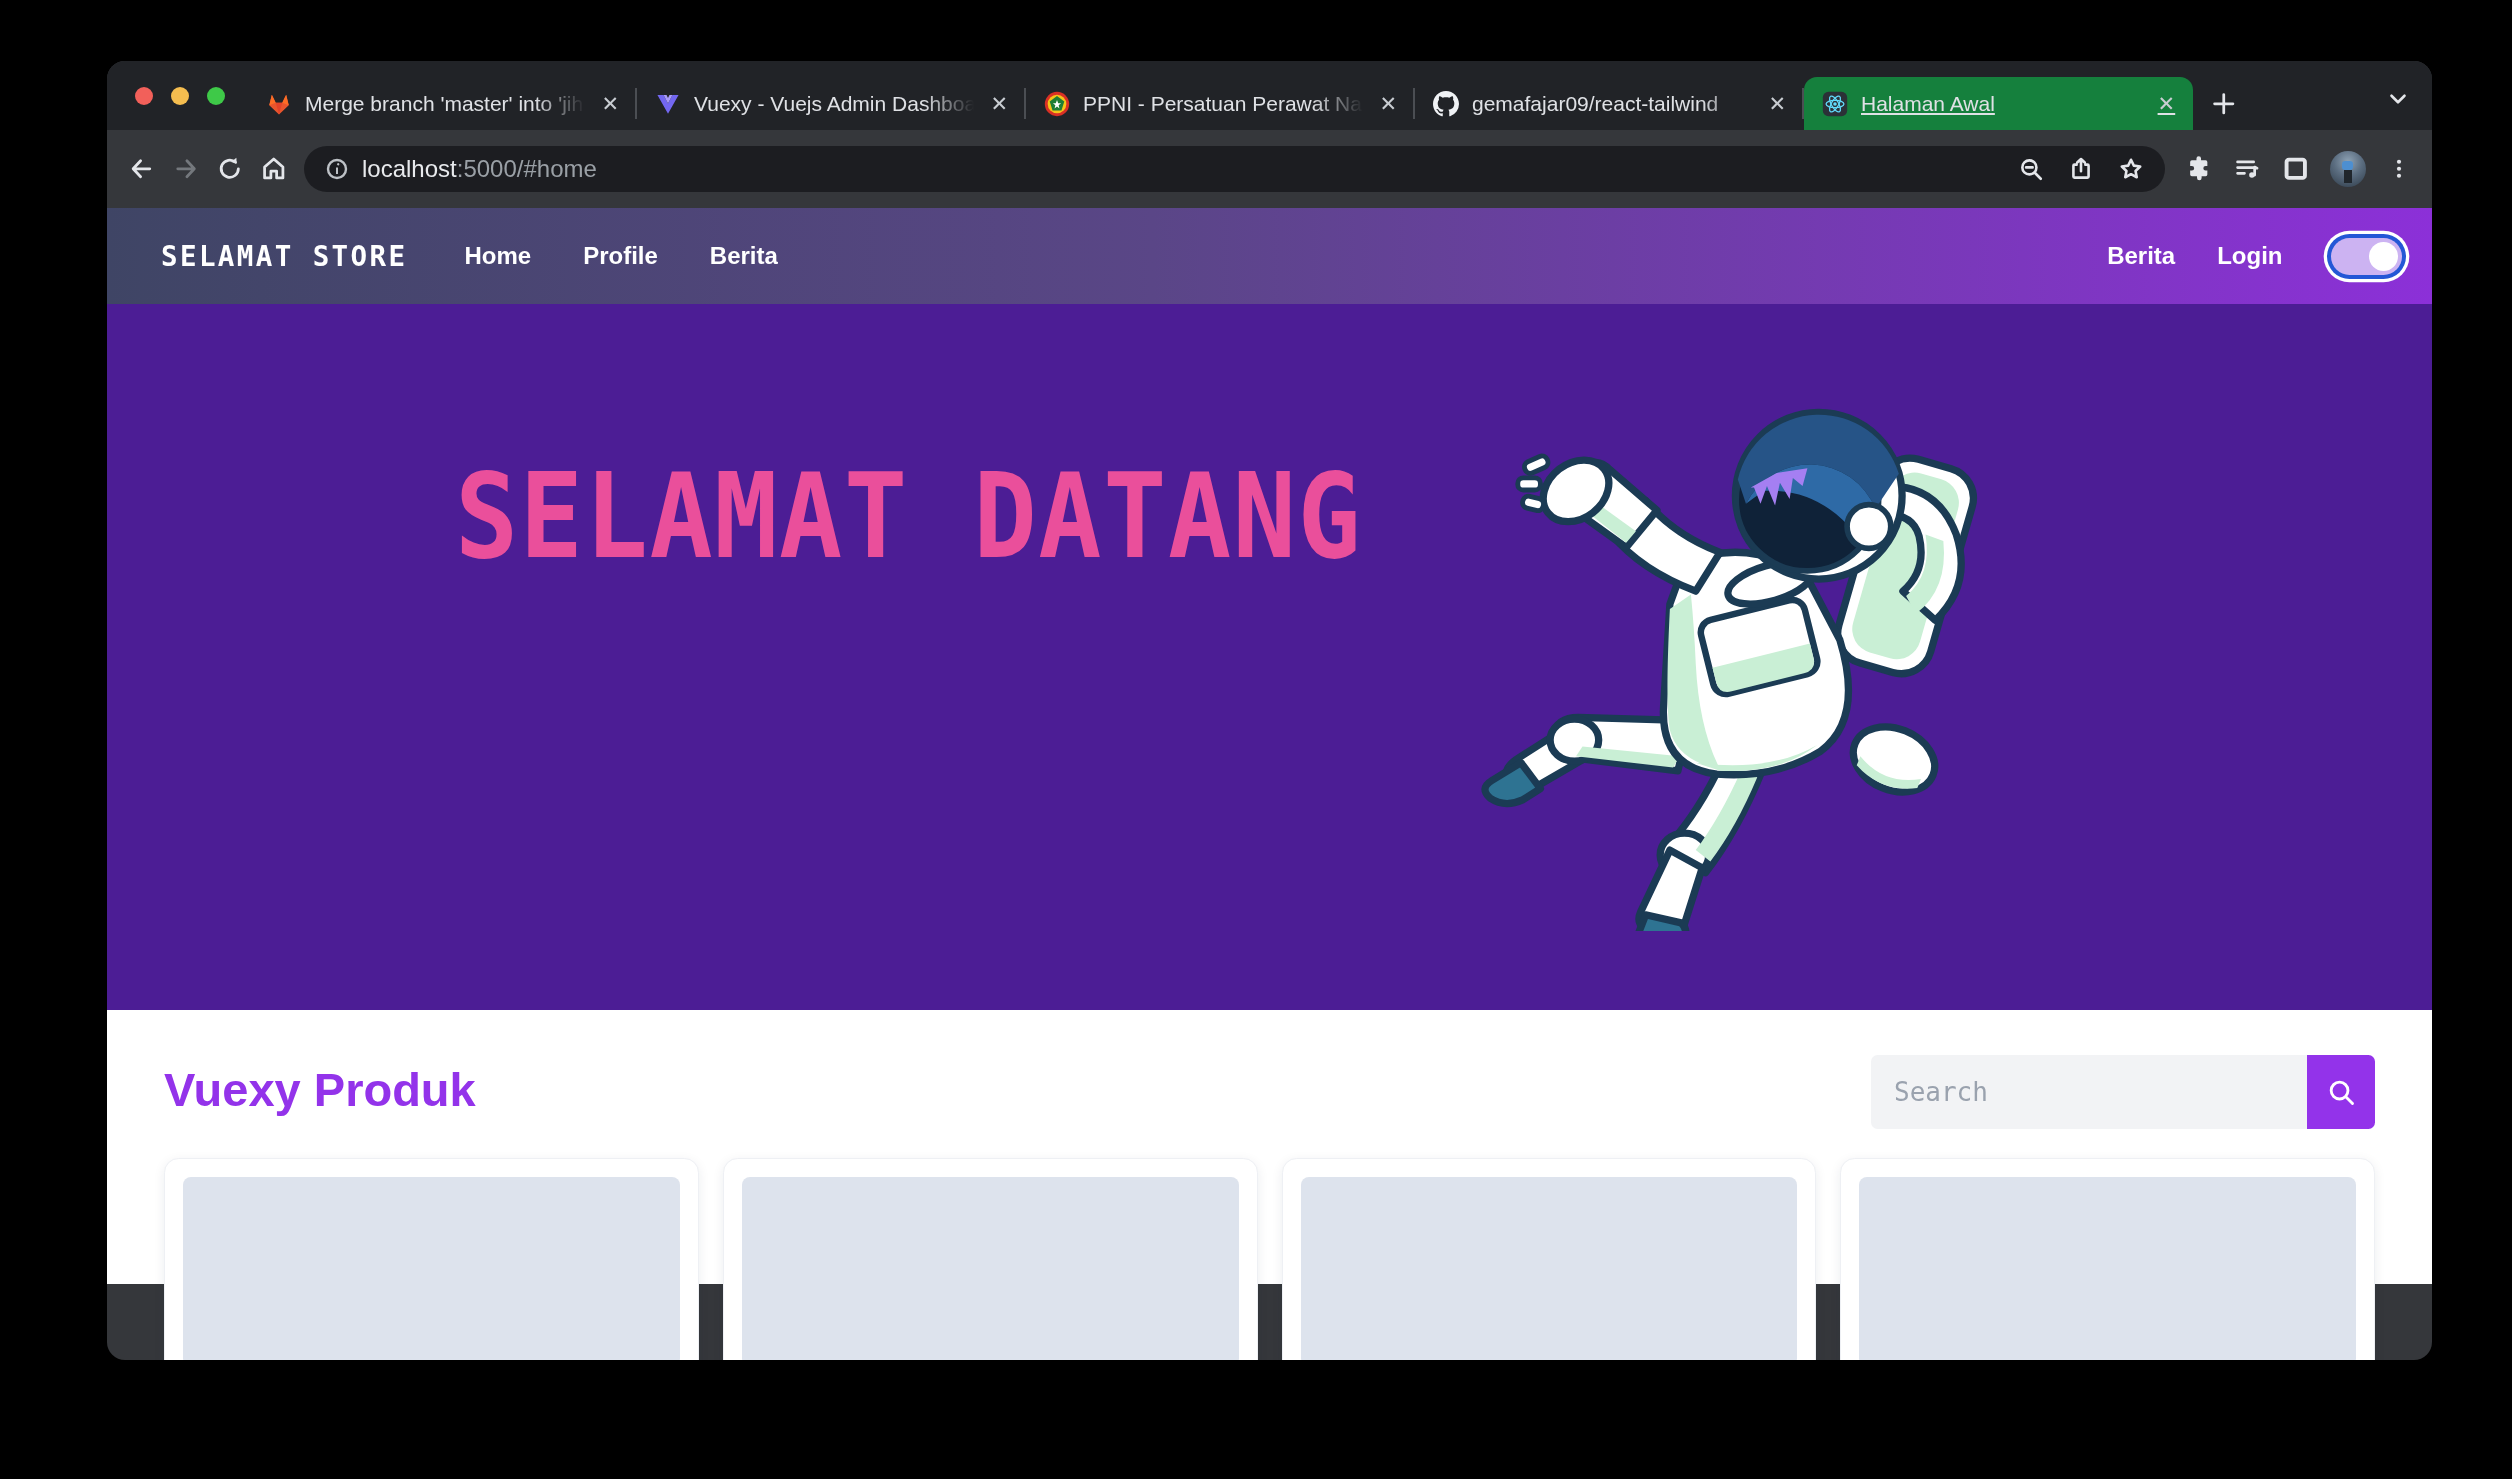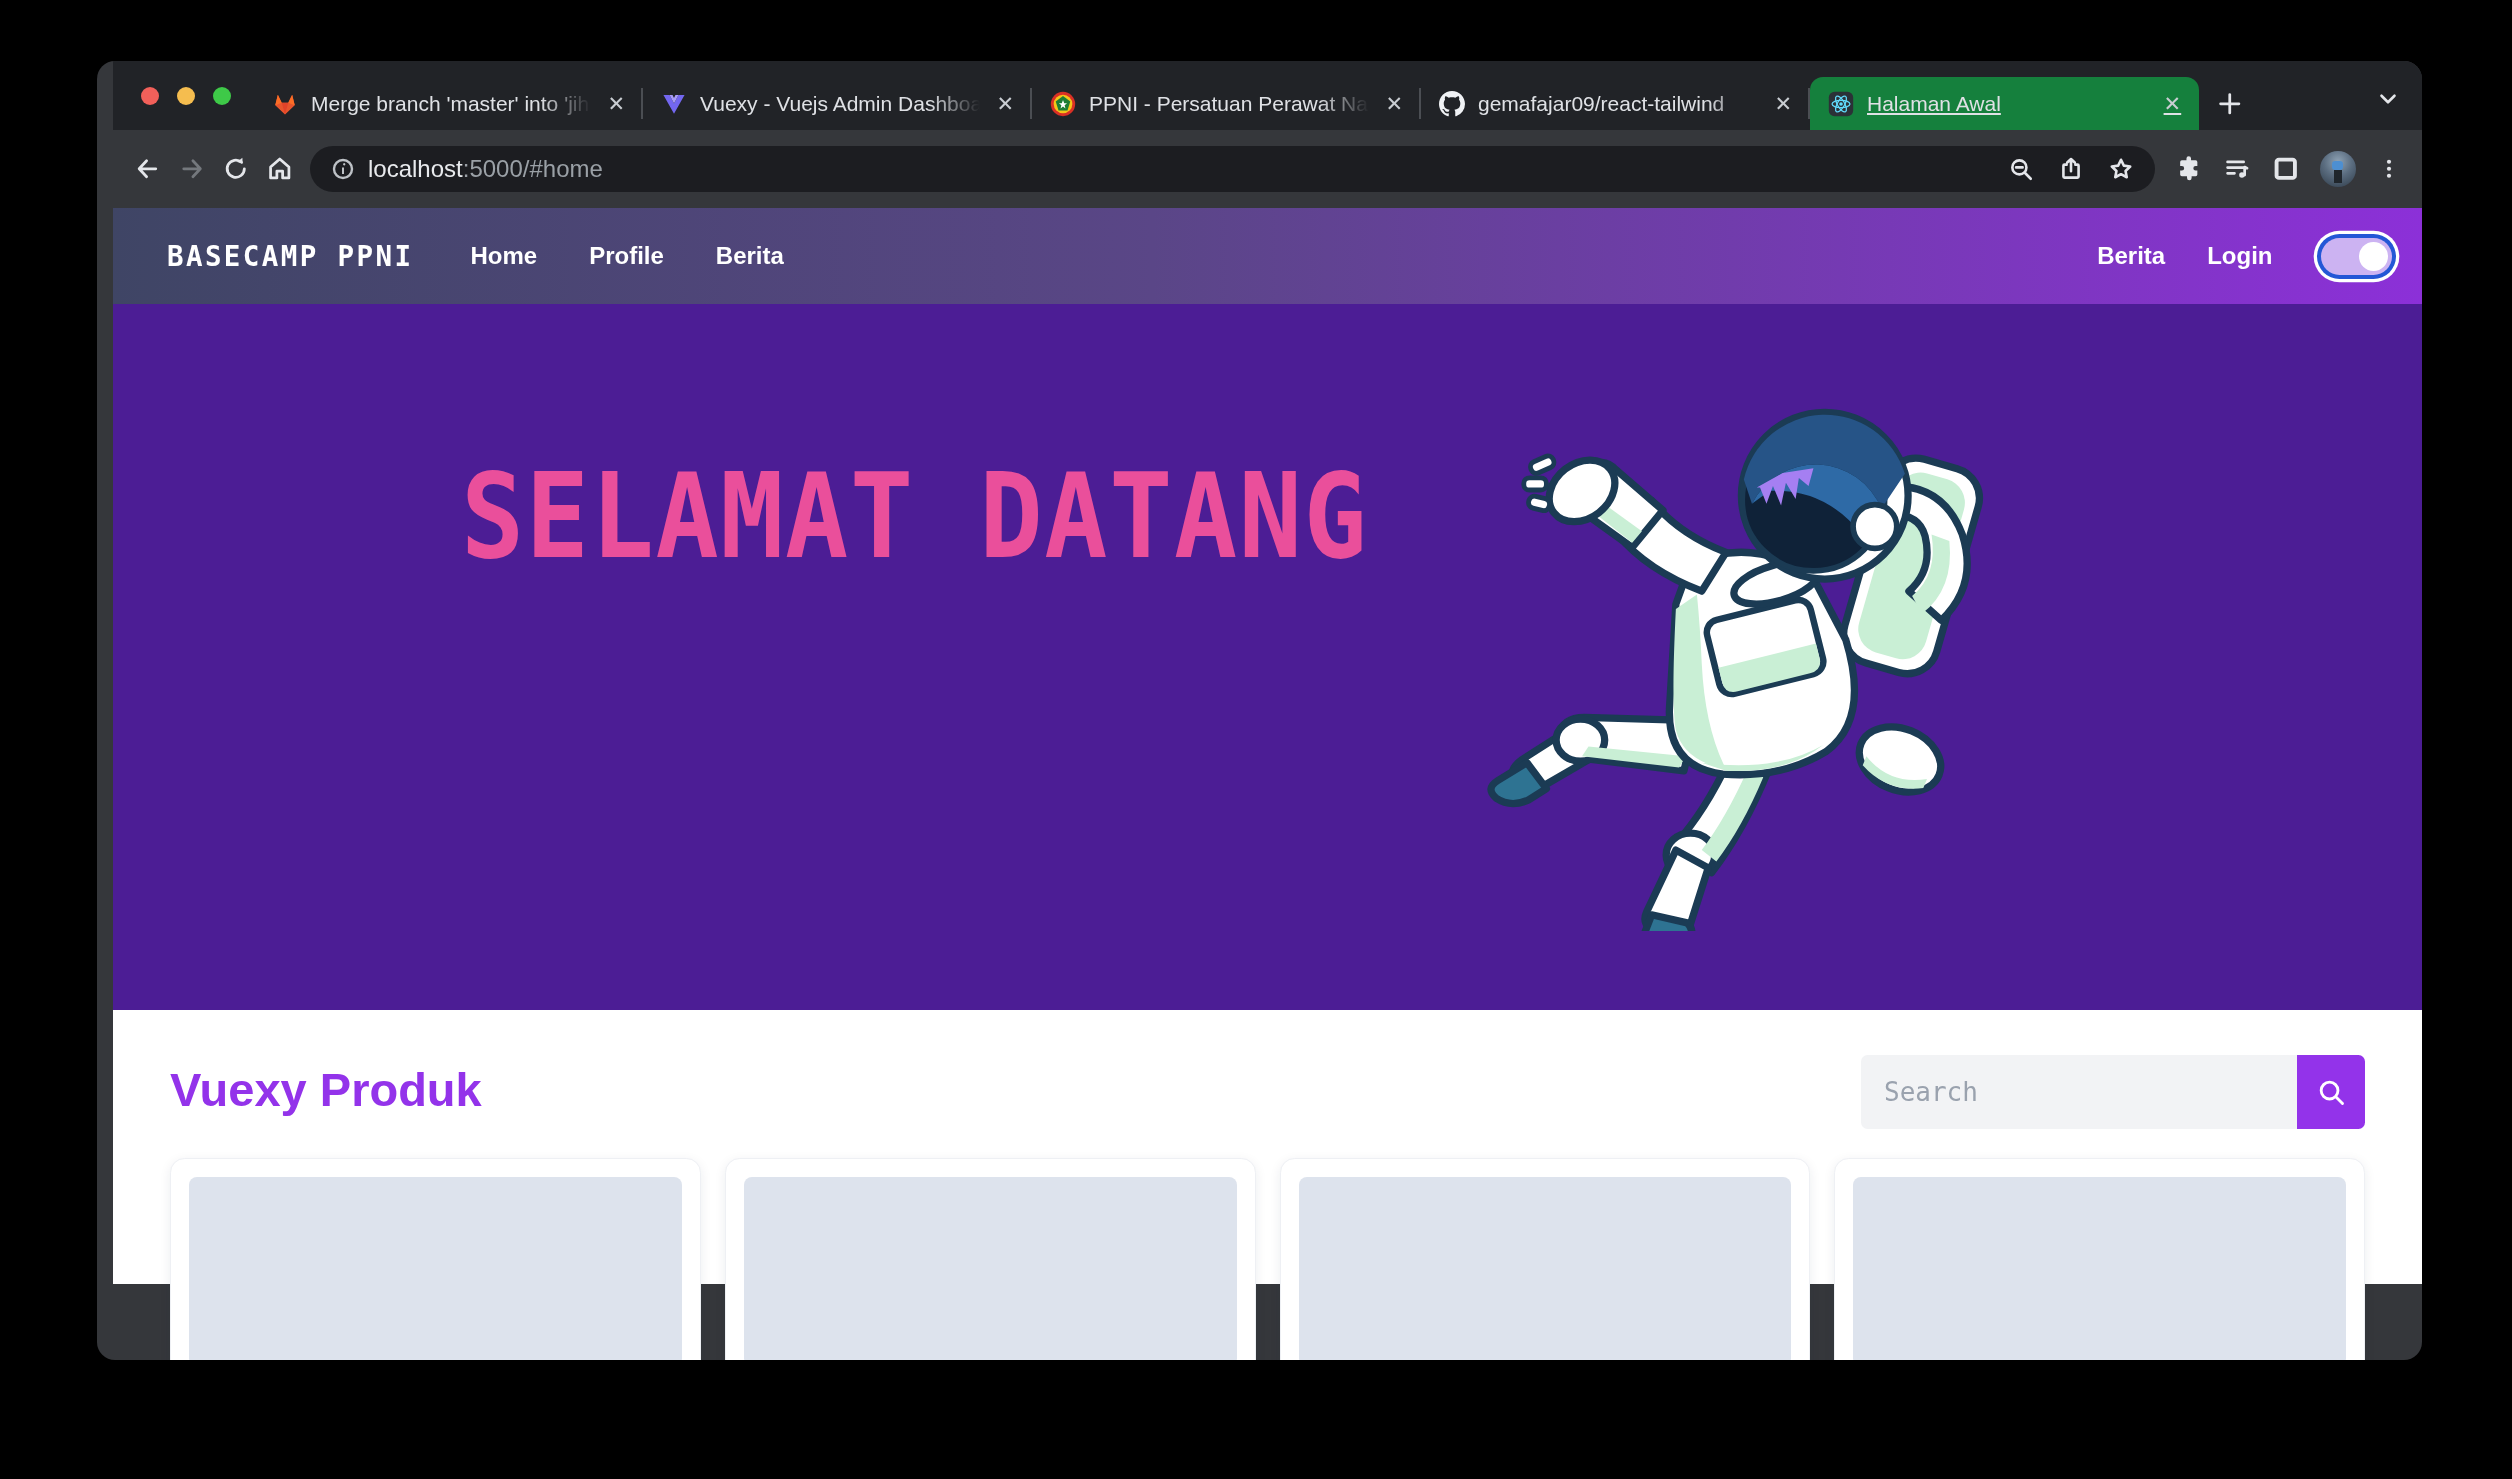--- a/index.html
+++ b/index.html
@@ -1,18 +1,18 @@
 <!DOCTYPE html>
 <html style="font-size:13px"><head>
 <meta charset="utf-8">
 <style>
   * { margin:0; padding:0; box-sizing:border-box; }
   html,body { width:2512px; height:1480px; background:#000; font-family:"Liberation Sans", sans-serif; }
-  .window { position:absolute; left:97px; top:61px; width:2325px; height:1299px;
-            border-radius:18px; overflow:hidden; background:#35373b;padding-left:16px; }
+  .window { position:absolute; left:107px; top:61px; width:2325px; height:1299px;
+            border-radius:18px; overflow:hidden; background:#35373b; }
 
   
   .tabstrip { height:69px; background:#212327; display:flex; align-items:flex-end; }
   .traffic { display:flex; gap:18px; align-items:center; height:69px; padding:0 23.5px 0 27.5px; }
   .light { width:18px; height:18px; border-radius:50%; }
   .light.red{ background:#f2605a; } .light.yellow{ background:#f5bd4f; } .light.green{ background:#3ec948; }
   .tab { width:389px; height:53px; display:flex; align-items:center; gap:13px; padding:0 14.6px 0 18px;
          position:relative; color:#dfe1e5; font-size:21px; }
   .tab .divider { position:absolute; right:0; top:11.3px; width:1.6px; height:31px; background:#4b4e53; }
   .tab.active { background:#15803d; border-radius:13px 13px 0 0;text-decoration:underline; }
@@ -214,21 +214,21 @@
       <div class="avatar"></div>
       <svg width="24" height="27.5" viewBox="0 0 24 24">
         <circle cx="12" cy="5" r="2.1" fill="#e4e6ea"></circle>
           <circle cx="12" cy="12" r="2.1" fill="#e4e6ea"></circle>
           <circle cx="12" cy="19" r="2.1" fill="#e4e6ea"></circle>
       </svg>
     </div>
   </div>
 
   <div class="navbar">
-    <span class="brand">BASECAMP PPNI</span>
+    <span class="brand">SELAMAT STORE</span>
     <div class="navlinks">
       <span>Home</span>
       <span>Profile</span>
       <span>Berita</span>
     </div>
     <div class="nav-right">
       <span>Berita</span>
       <span>Login</span>
       <div class="toggle">
           <div class="knob"></div>

